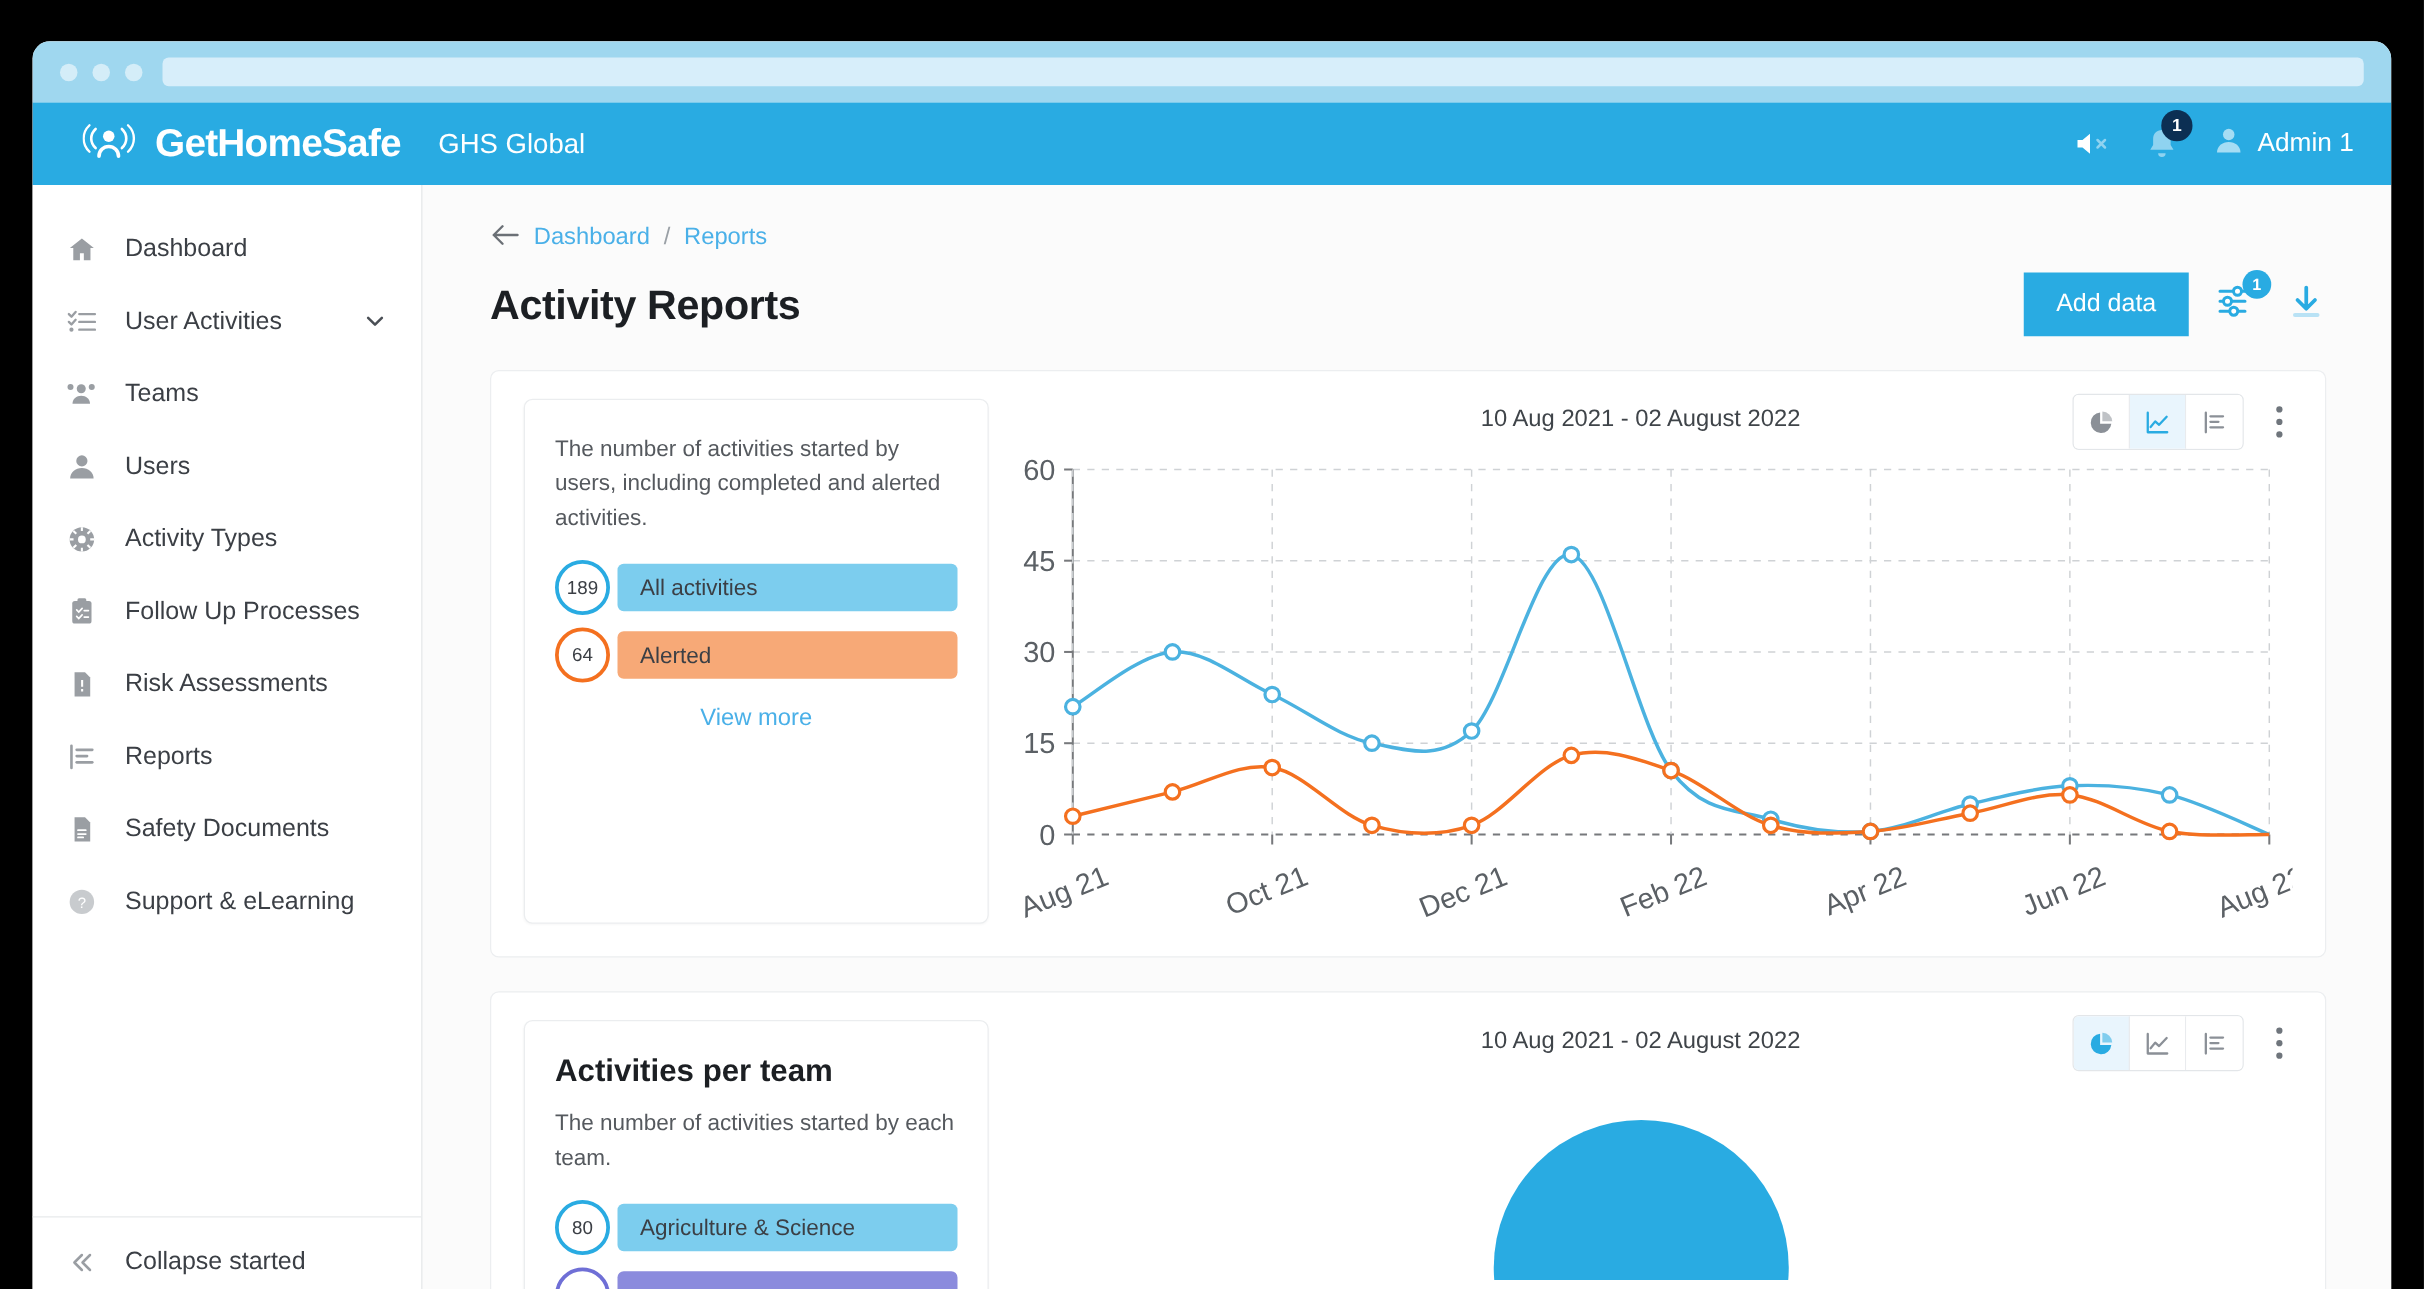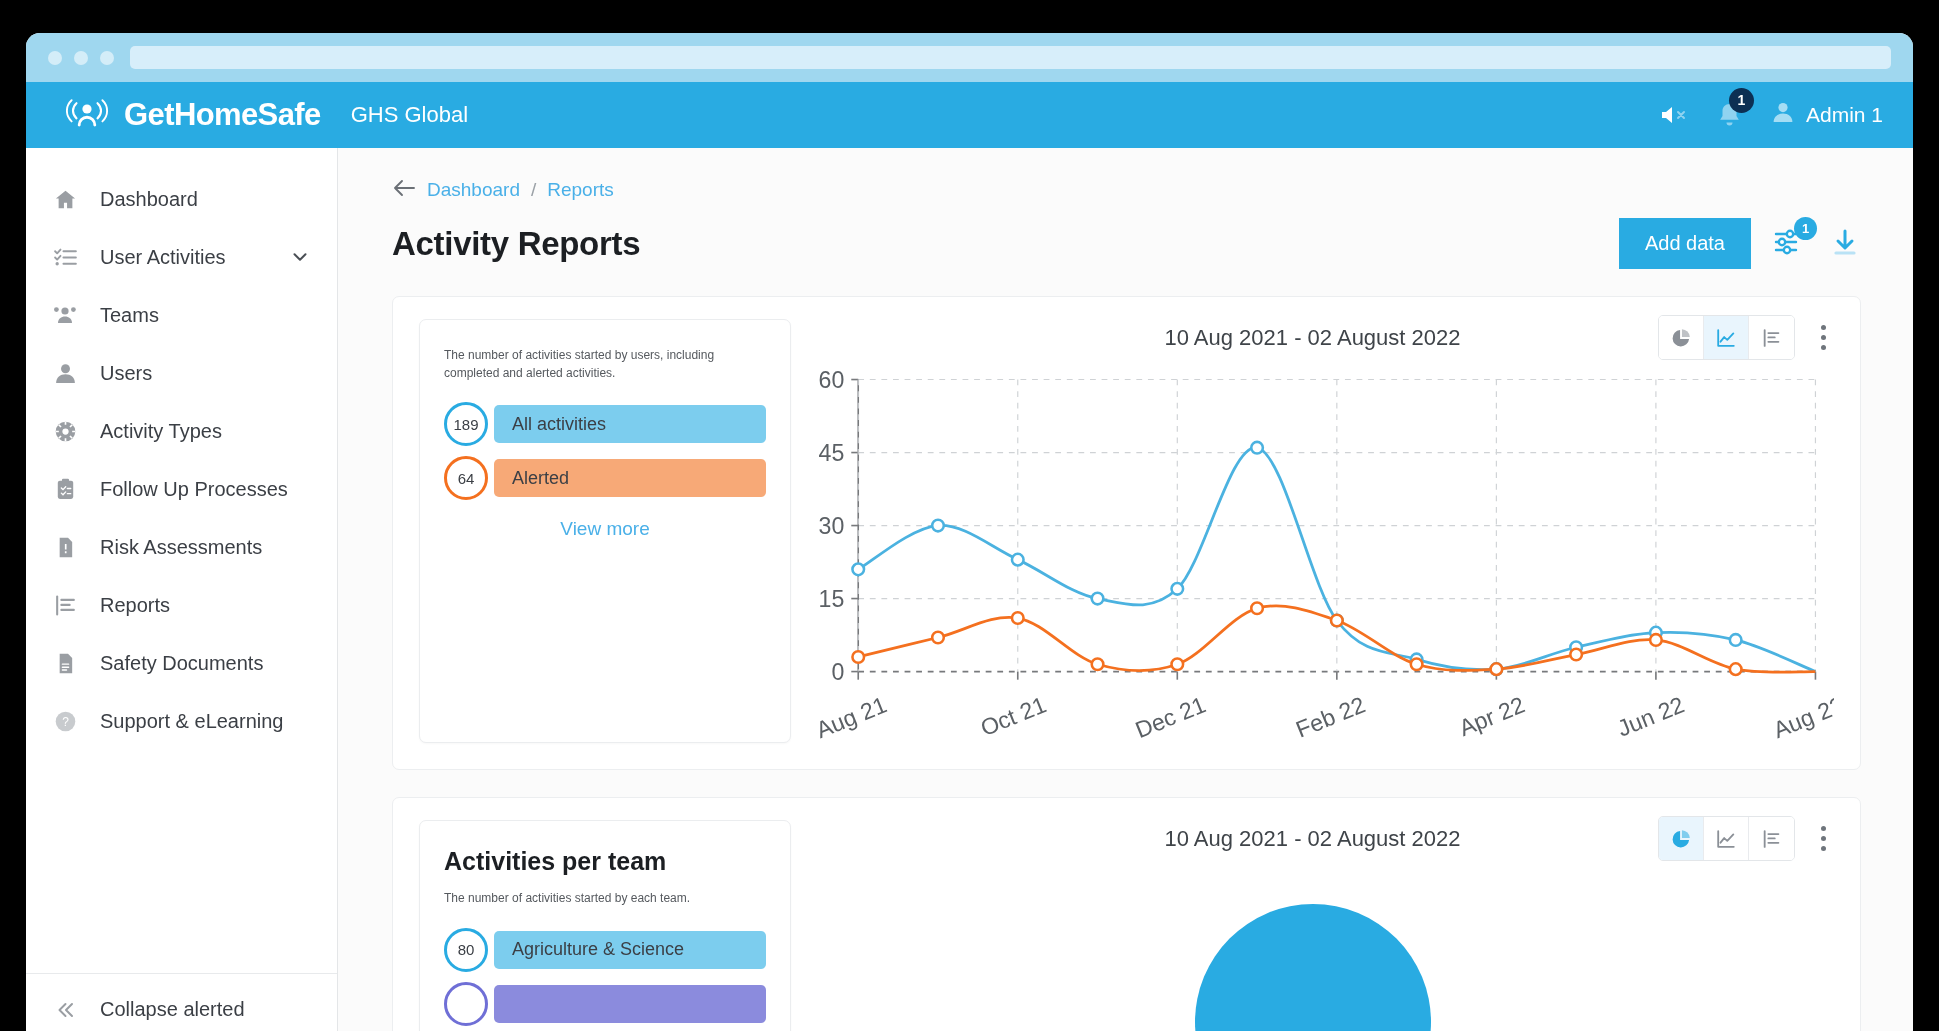--- a/index.html
+++ b/index.html
@@ -197,21 +197,21 @@
     padding: 26px 24px 24px 24px;
     box-shadow: 0 1px 2px rgba(0,0,0,0.03);
   }
   .summary-title {
     font-size: 25px;
     font-weight: 700;
     color: #1c1f23;
     margin-bottom: 13px;
   }
   .summary-desc {
-    font-size: 12px;
+    font-size: 18px;
     color: #55595e;
     line-height: 1.52;
     margin-bottom: 20px;
   }
   .legend-row {
     display: flex;
     align-items: center;
     margin-bottom: 10px;
   }
   .legend-pill {
@@ -278,21 +278,21 @@
   .seg button:last-child { border-right: none; }
   .seg button.active { background: #e9f5fd; color: #29ABE2; }
   .kebab {
     display: flex; flex-direction: column; gap: 5px;
     padding: 6px 8px; cursor: pointer;
   }
   .kebab i { width: 5px; height: 5px; border-radius: 50%; background: #6f757c; display: block; }
 
   .chart-caption {
     text-align: center;
-    font-size: 22px;
+    font-size: 19px;
     color: #3f4449;
     margin-bottom: 10px;
   }
   .plot { width: 100%; display: block; }
 
   .pie-wrap { display: flex; justify-content: center; }
 </style>
 </head>
 <body>
 
@@ -467,21 +467,21 @@
           <span class="nav-label">Support &amp; eLearning</span>
         </div>
       </nav>
 
       <div class="sidebar-footer">
         <span class="nav-icon">
           <svg width="24" height="24" viewBox="0 0 24 24" fill="none" stroke="#9a9ea3" stroke-width="2" stroke-linecap="round" stroke-linejoin="round">
               <path d="M12.5 6l-6 6 6 6M19 6l-6 6 6 6"></path>
             </svg>
         </span>
-        <span class="nav-label">Collapse alerted</span>
+        <span class="nav-label">Collapse started</span>
       </div>
     </aside>
 
     <main class="main">
 
       <div class="breadcrumb">
         <span class="back-arrow">
           <svg width="24" height="20" viewBox="0 0 24 20" fill="none" stroke="#6b7076" stroke-width="1.9" stroke-linecap="round" stroke-linejoin="round">
               <path d="M22 10H3M10 3L3 10l7 7"></path>
             </svg>

